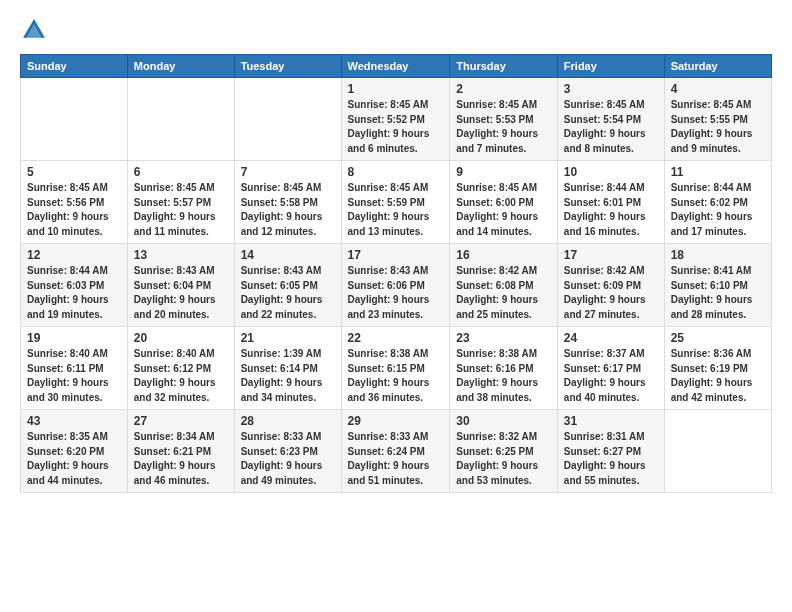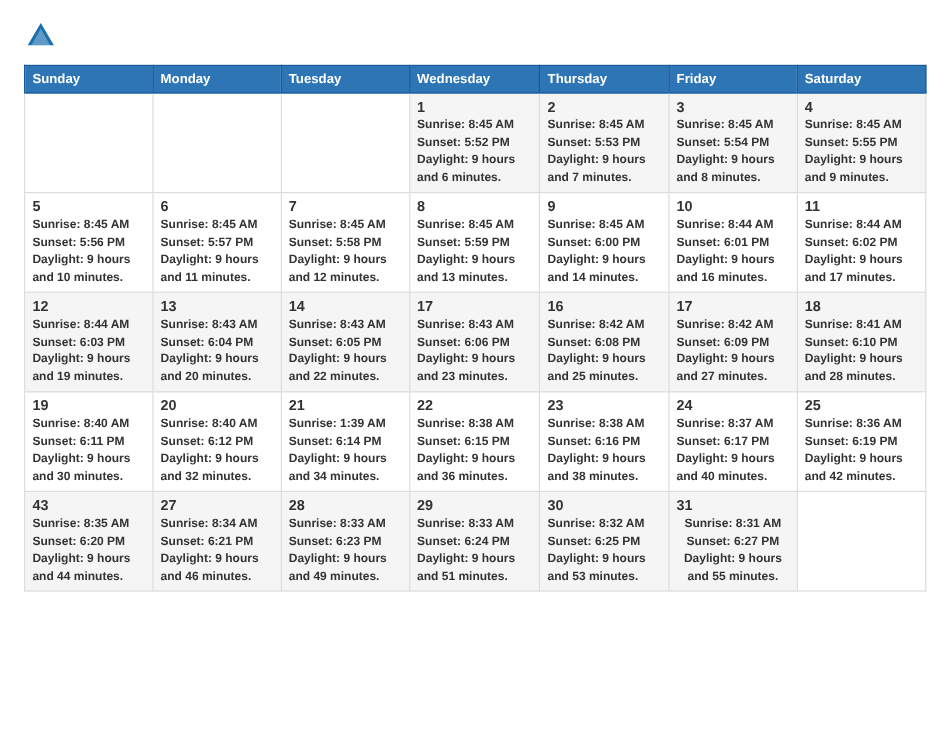--- a/index.html
+++ b/index.html
@@ -349,21 +349,21 @@
           </td>
           <td>
             <div class="day-number">30</div>
             <div class="day-info" style="white-space: pre-line;">Sunrise: 8:32 AM
 Sunset: 6:25 PM
 Daylight: 9 hours
 and 53 minutes.</div>
           </td>
           <td>
             <div class="day-number">31</div>
-            <div class="day-info" style="white-space: pre-line; text-align: center;">Sunrise: 8:31 AM
+            <div class="day-info" style="white-space: pre-line;">Sunrise: 8:31 AM
 Sunset: 6:27 PM
 Daylight: 9 hours
 and 55 minutes.</div>
           </td>
           <td class="empty-cell"></td>
         </tr>
       </tbody>
   </table>
 </div>
 

